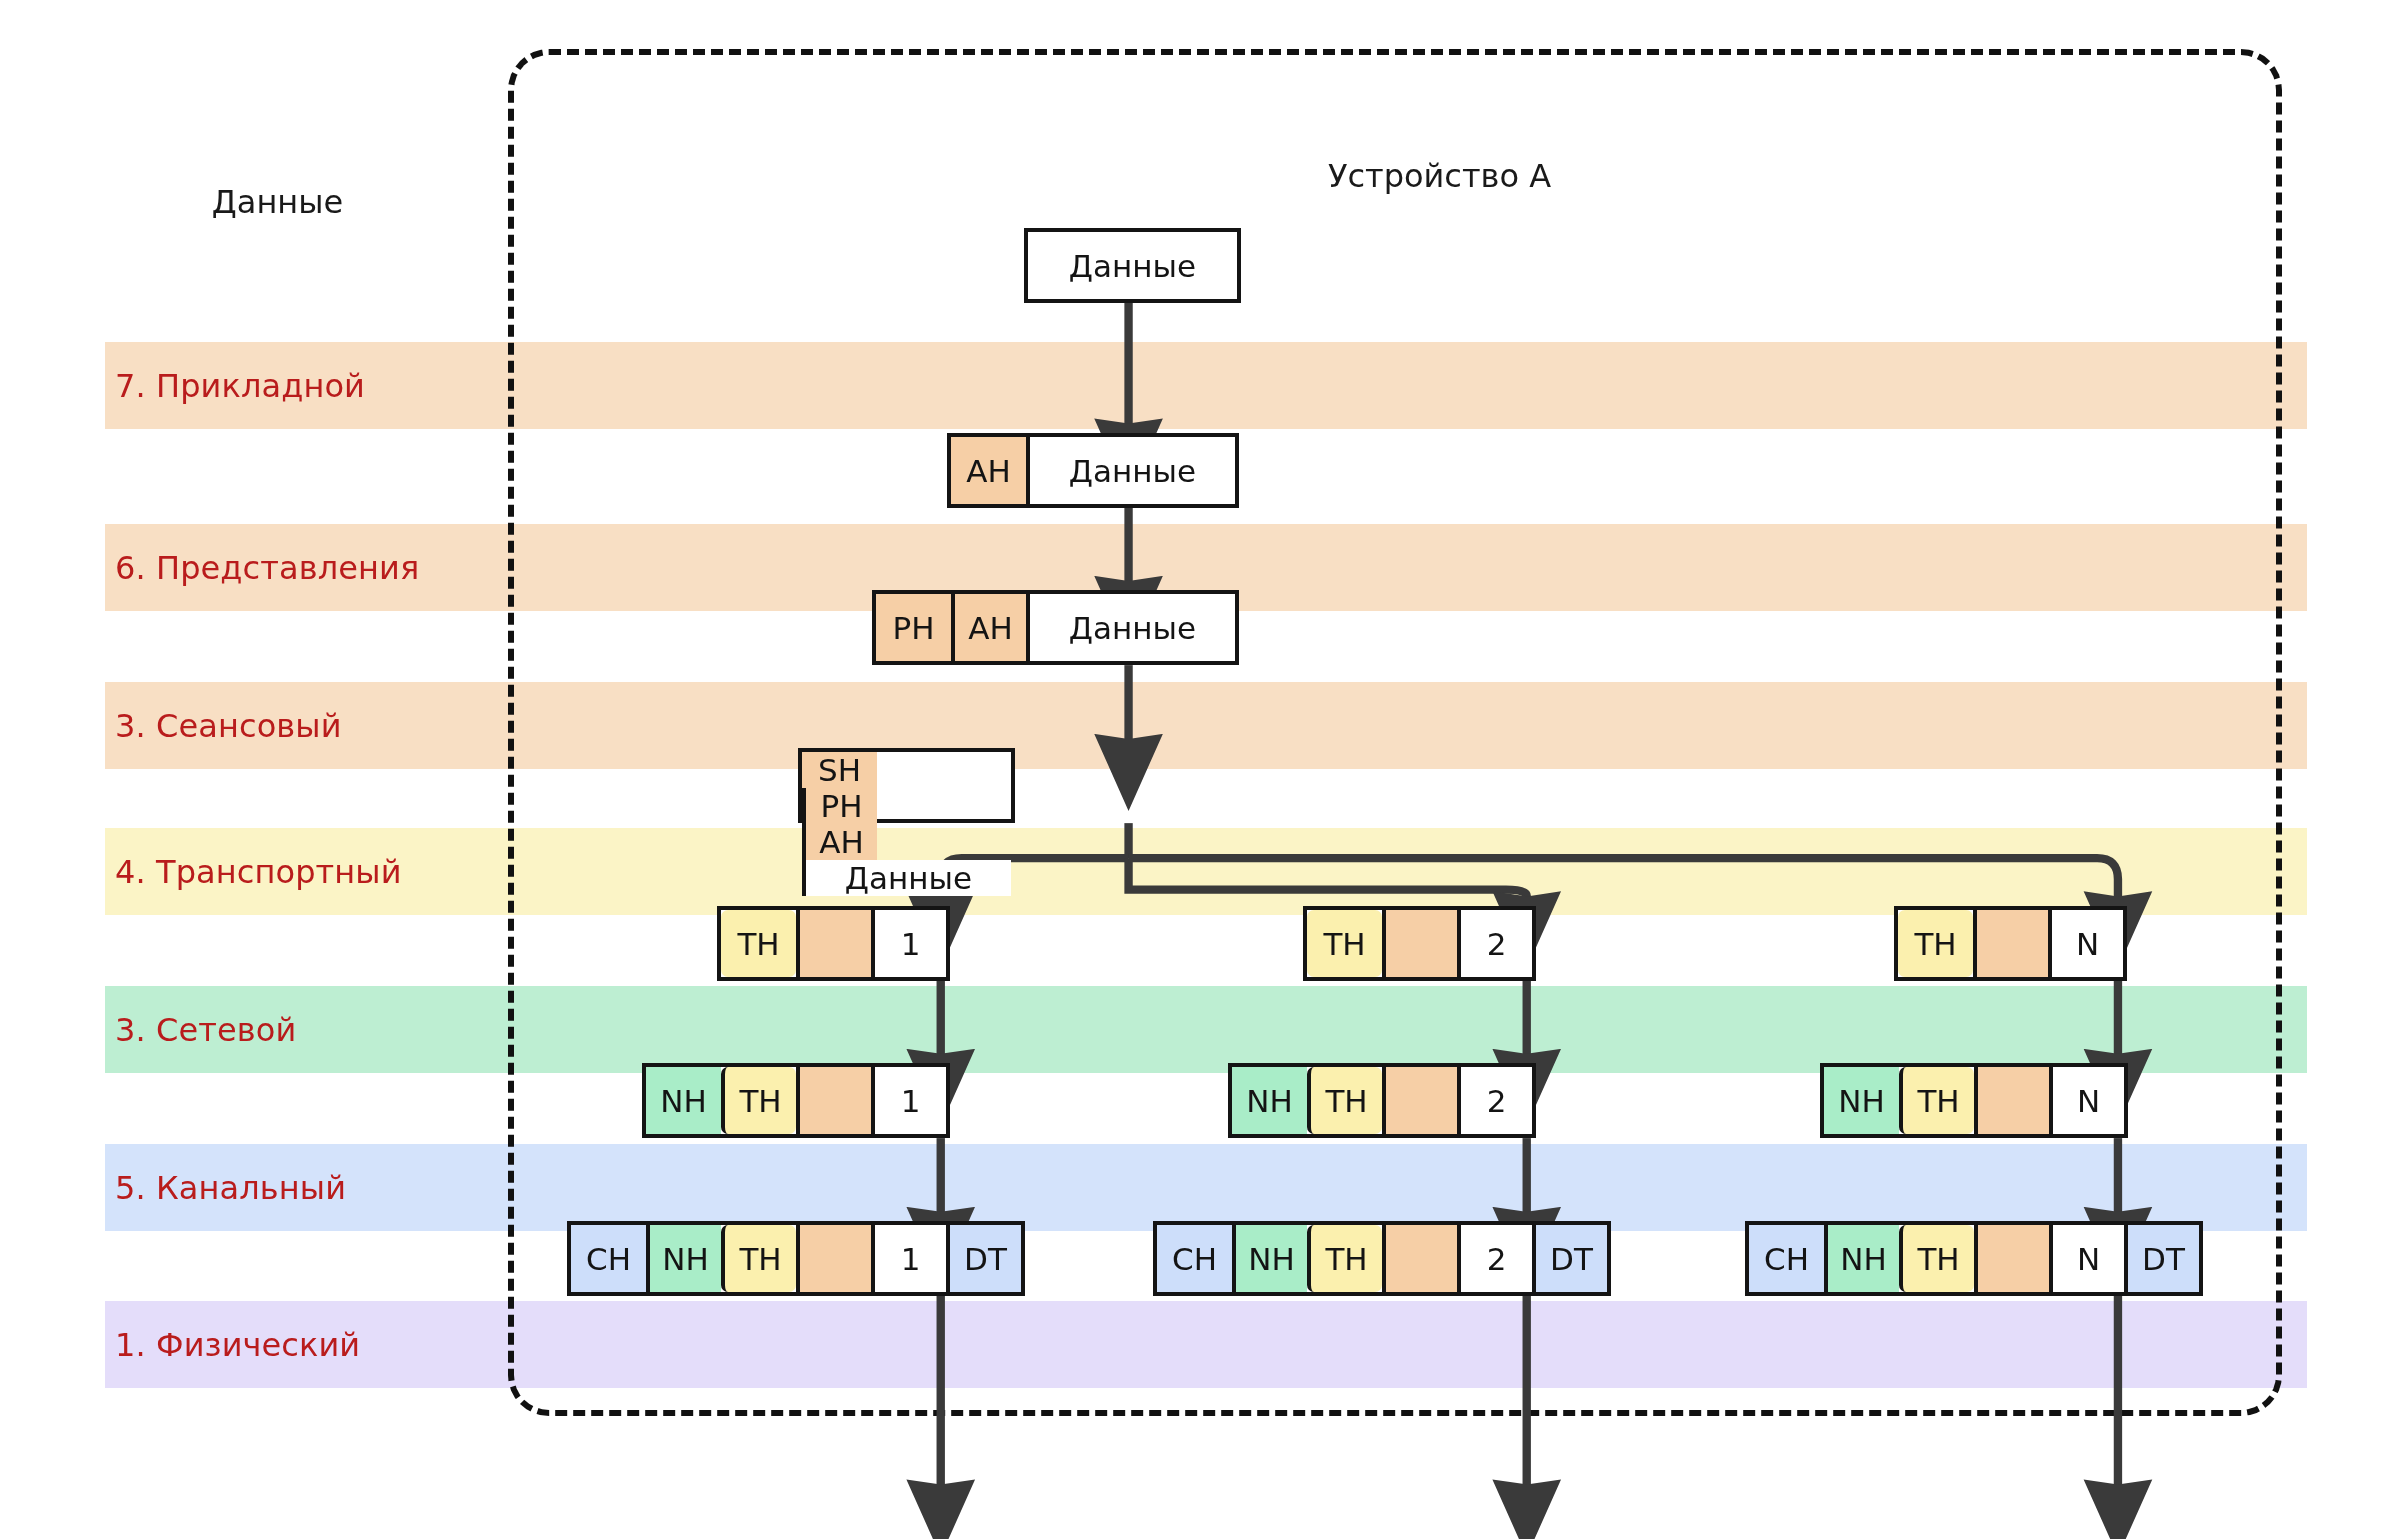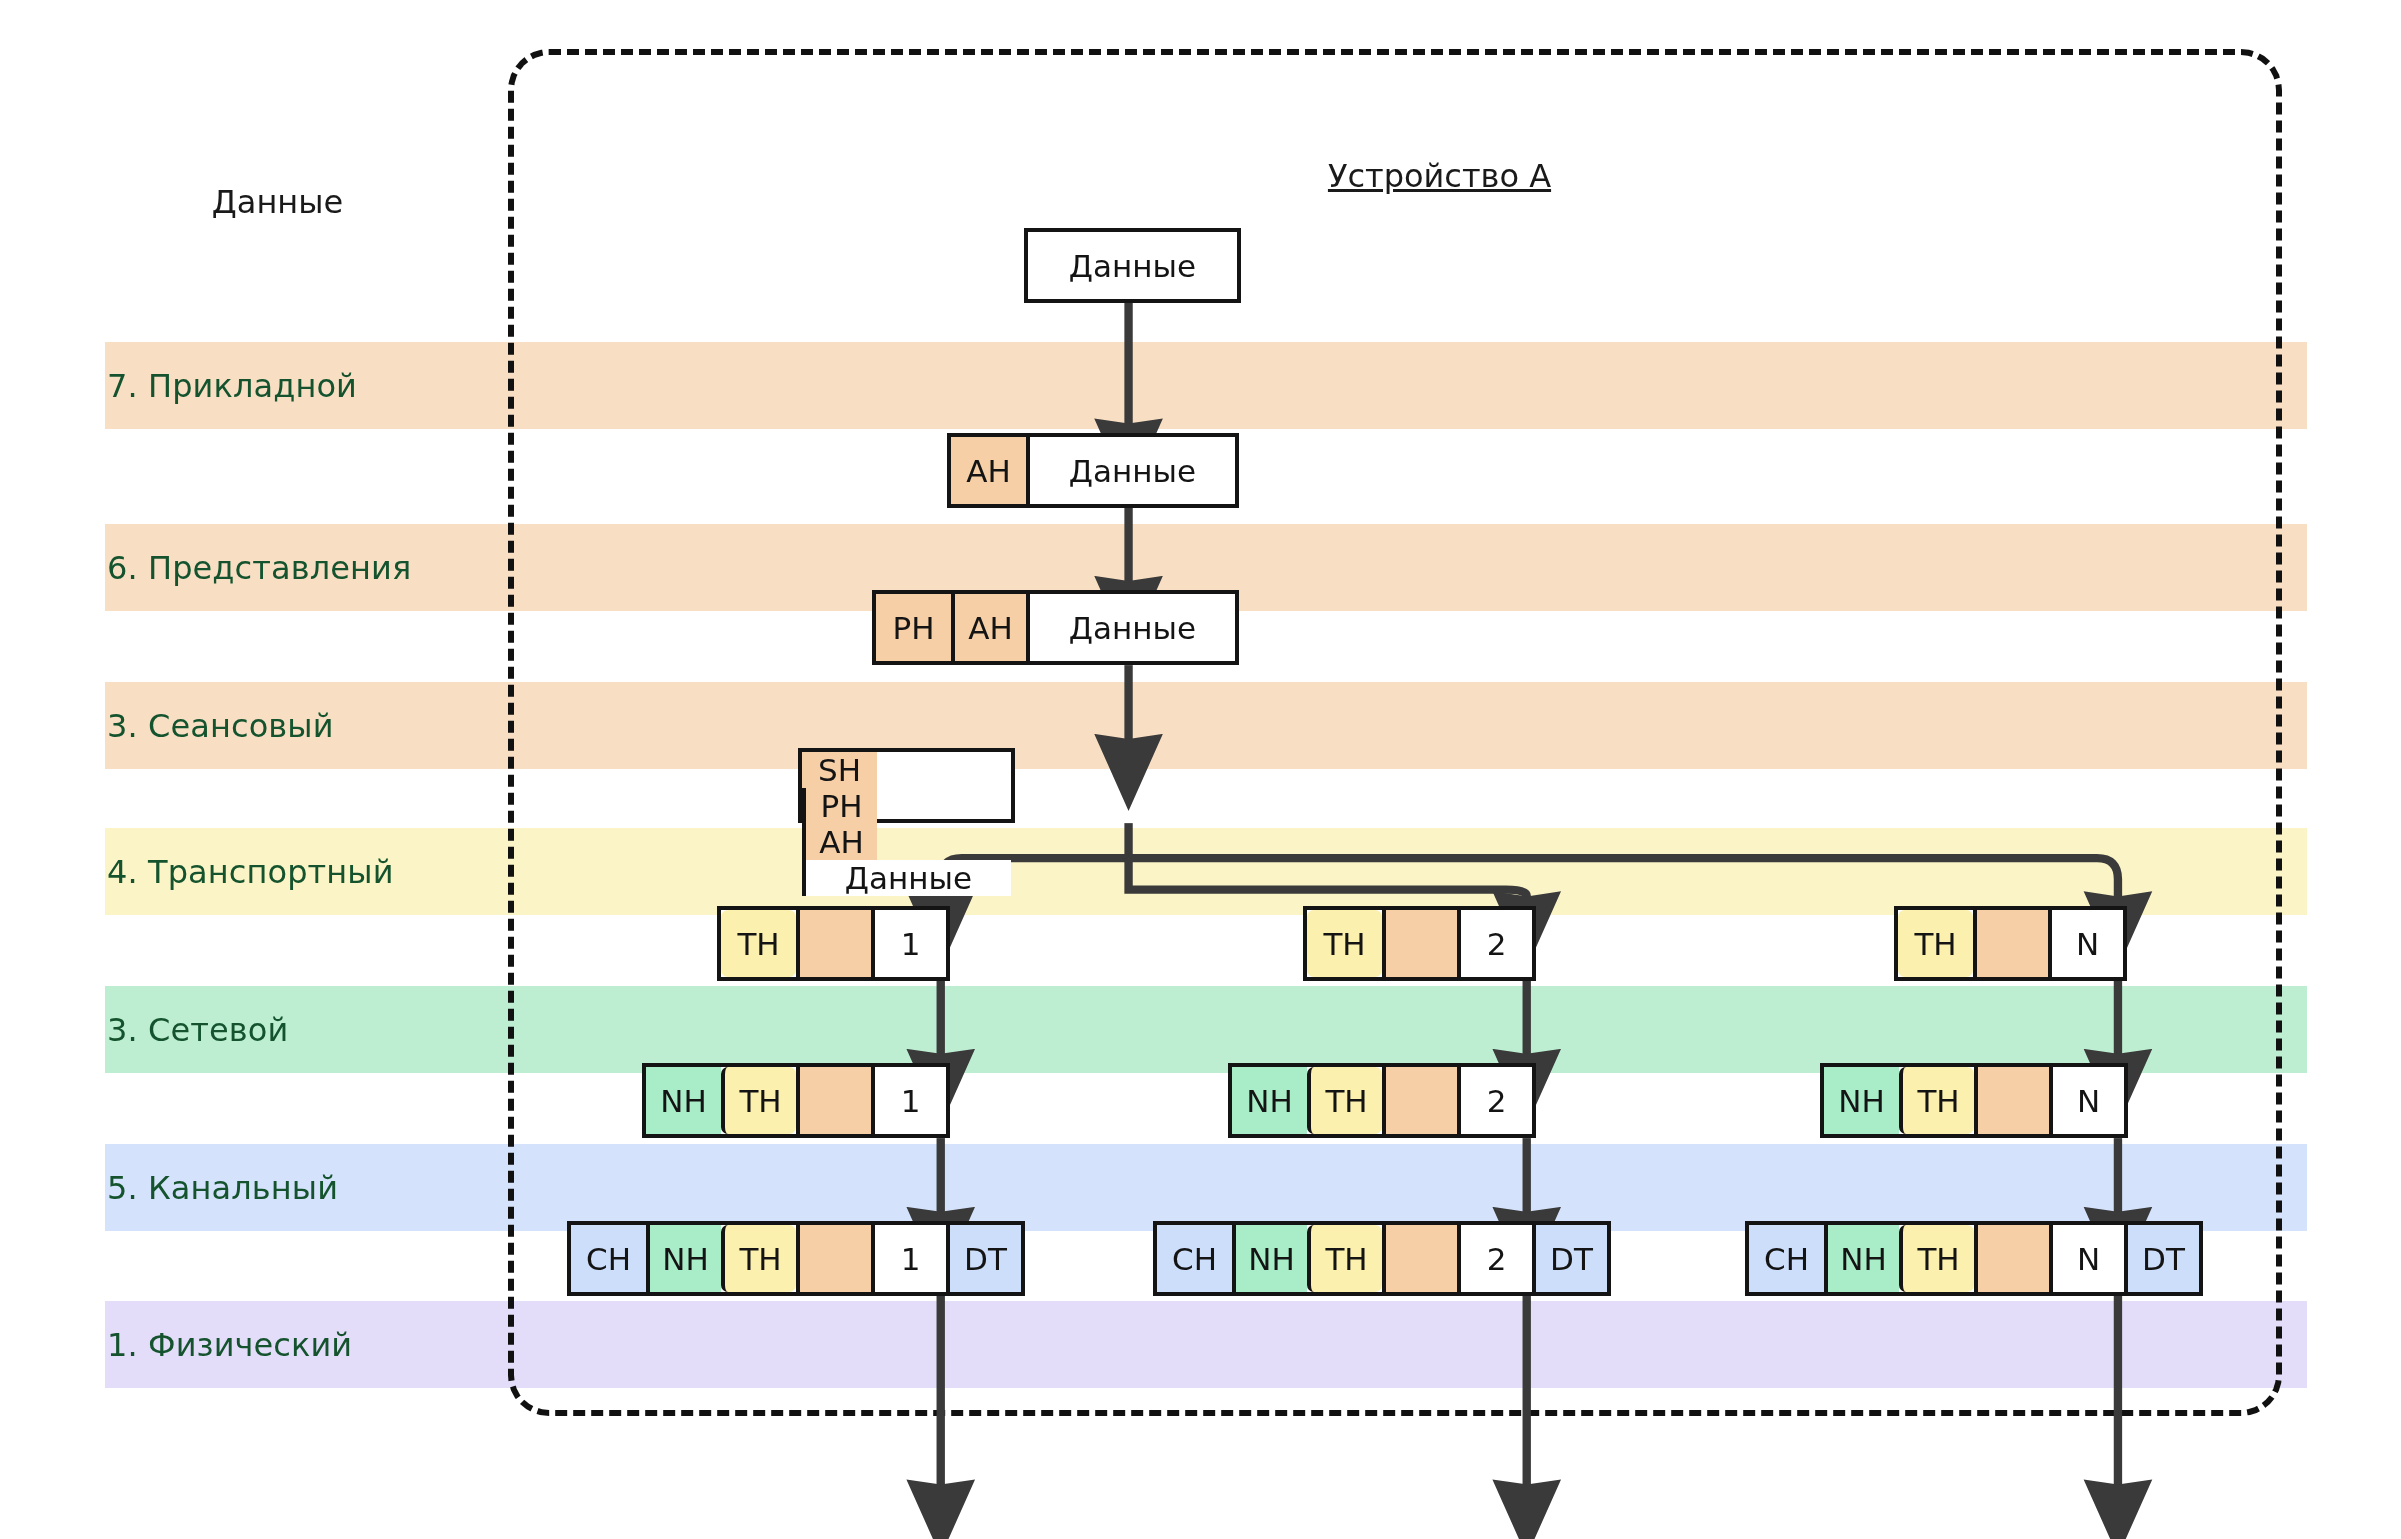--- a/index.html
+++ b/index.html
@@ -19,23 +19,23 @@
   
   .band {
     position: absolute;
     left: 105px;
     width: 2202px;
     height: 87px;
     display: flex;
     align-items: center;
   }
   .band-label {
-    padding-left: 2px;
+    padding-left: 10px;
     font-size: 32px;
-    color: #14532d;
+    color: #b91c1c;
     white-space: nowrap;
     letter-spacing: 0.1px;
   }
 
   
   #device-box {
     position: absolute;
     left: 508px;
     top: 49px;
     width: 1774px;
@@ -57,21 +57,20 @@
     color: #1a1a1a;
   }
   #device-title {
     position: absolute;
     left: 1073px;
     top: 157px;
     width: 733px;
     text-align: center;
     font-size: 32px;
     color: #1a1a1a;
-    text-decoration: underline;
   }
 
   
   .pdu {
     position: absolute;
     display: flex;
     border: 4.7px solid #141414;
     box-sizing: border-box;
     background: #ffffff;
     z-index: 5;

